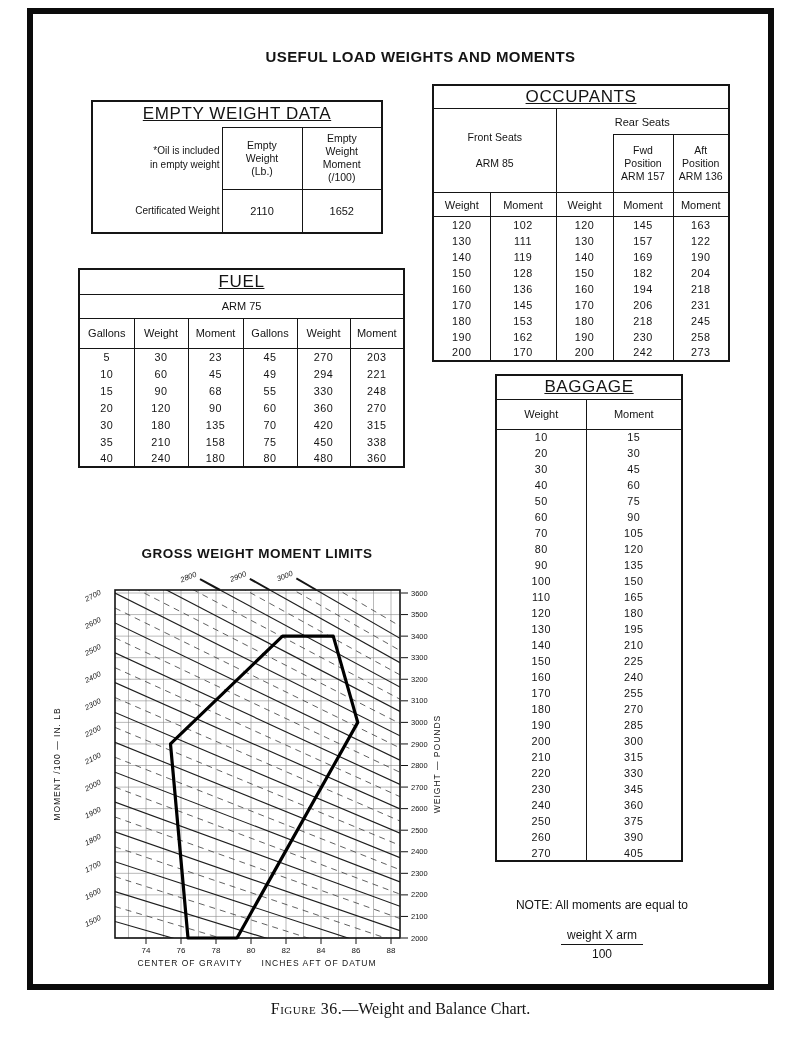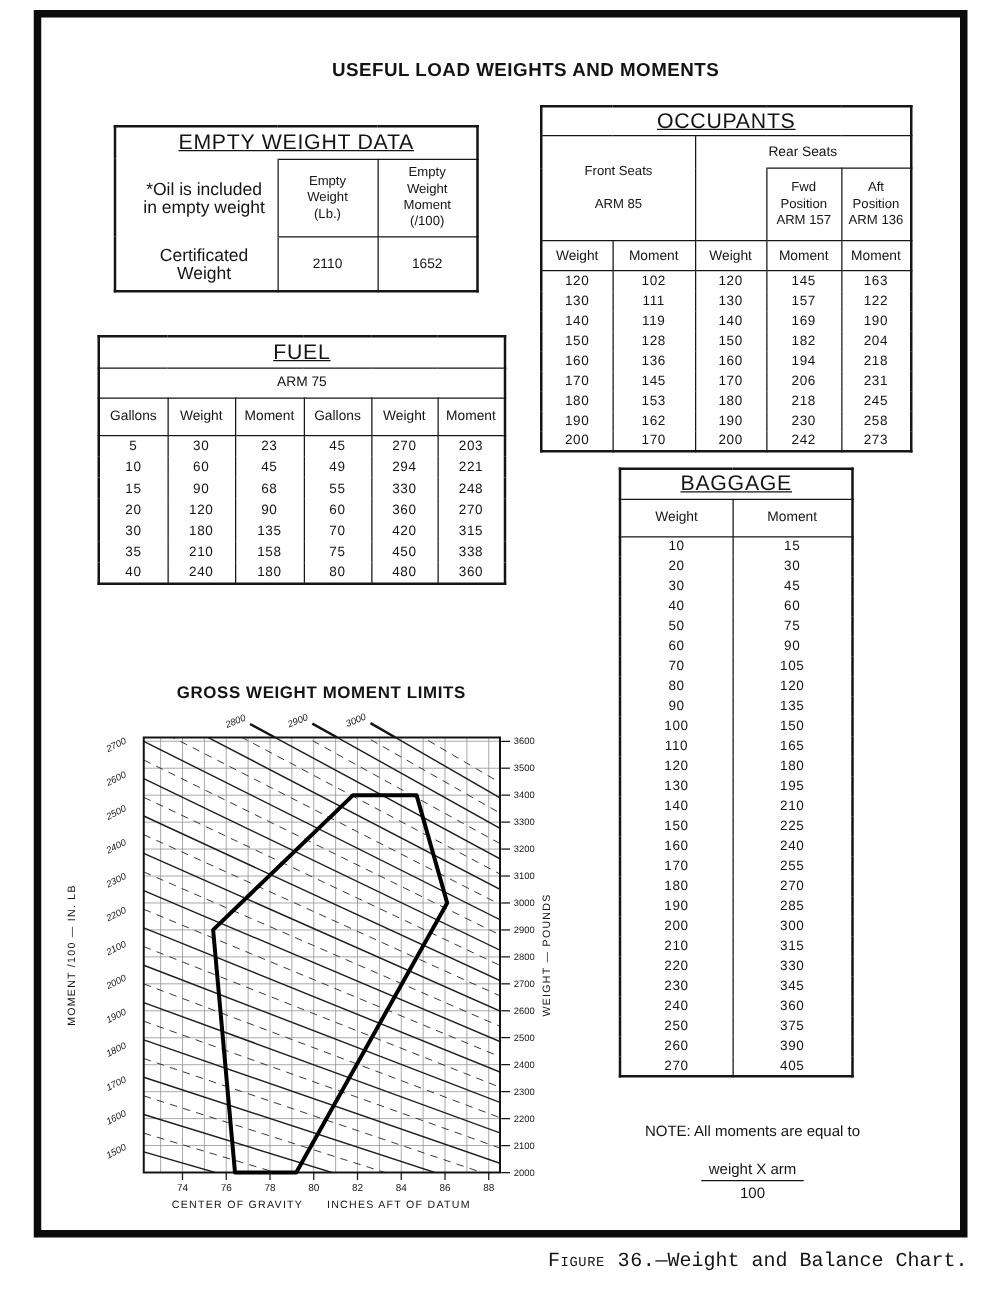--- a/index.html
+++ b/index.html
@@ -12,41 +12,41 @@
     font-size:15px;font-weight:bold;letter-spacing:.4px;margin-left:20px;}
   table{border-collapse:collapse;table-layout:fixed;position:absolute;border:2px solid #151515;background:#fff;}
   td,th{border:1px solid #151515;font-weight:normal;text-align:center;padding:1px 2px;
     font-size:11px;vertical-align:middle;}
   tbody.data td{border-top:none;border-bottom:none;letter-spacing:.5px;font-size:10.8px;}
   .t-title{font-size:17px;letter-spacing:.6px;text-decoration:underline;}
   .pre{white-space:pre-line;line-height:13px;font-size:10.5px;}
   
   .ew{left:91px;top:100px;width:290px;}
   .ew-title{border-bottom:none;}
-  .ew-note{text-align:center;padding-left:14px;border-top:none;border-bottom:none;font-size:14px;line-height:14px;}
+  .ew-note{text-align:right;padding-left:14px;border-top:none;border-bottom:none;font-size:10px;line-height:14px;}
   .ewh{border-top:1px solid #151515;}
   
   .oc{left:432px;top:84px;width:296px;}
   .oc-rear{border-bottom:none;}
   .oc-blank{border-top:none;}
   
   .fu{left:78px;top:268px;width:325px;}
   
   .bg{left:495px;top:374px;width:186px;}
   
   .note{position:absolute;left:462px;top:898px;width:280px;text-align:center;font-size:12px;}
   .note .frac{display:inline-block;margin-top:16px;}
   .note .num{padding:0 6px 2px 6px;border-bottom:1.5px solid #141414;}
   .note .den{padding-top:2px;}
   
   .chart{position:absolute;left:30px;top:538px;width:450px;height:452px;}
   svg text{font-family:"Liberation Sans", sans-serif;fill:#141414;}
   
-  .caption{position:absolute;left:27px;top:1000px;width:747px;text-align:right;
-    font-family:Liberation Mono, monospace;font-size:16px;}
+  .caption{position:absolute;left:27px;top:1000px;width:747px;text-align:center;
+    font-family:Liberation Serif, serif;font-size:16px;}
   .caption .sc{font-variant-caps:small-caps;letter-spacing:.5px;}
 </style>
 </head>
 <body>
 
 <div class="frame"></div>
 
 <div class="page-title">USEFUL LOAD WEIGHTS AND MOMENTS</div>
 
 <table class="ew">

